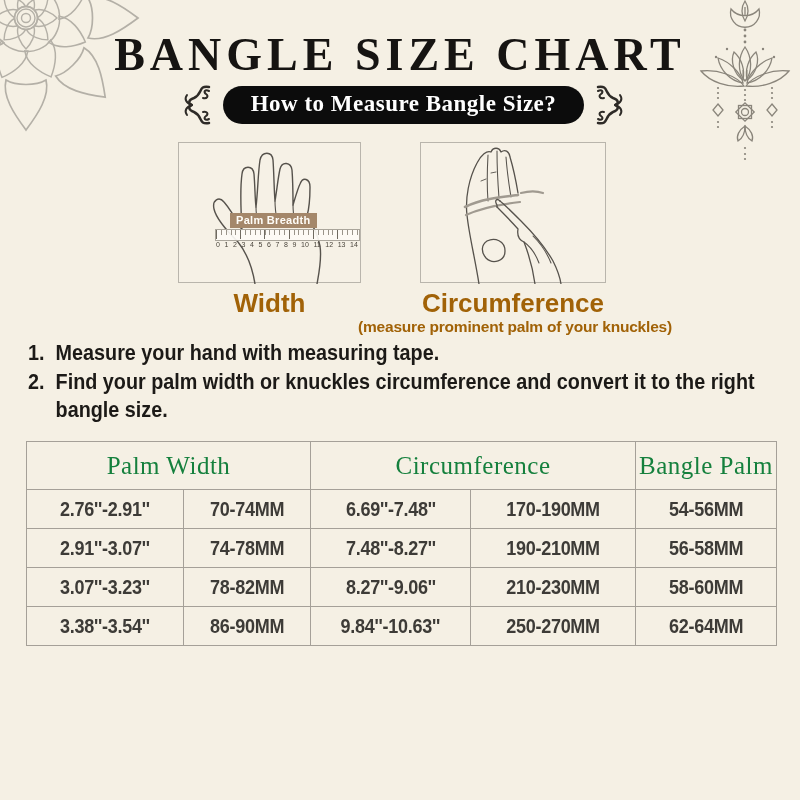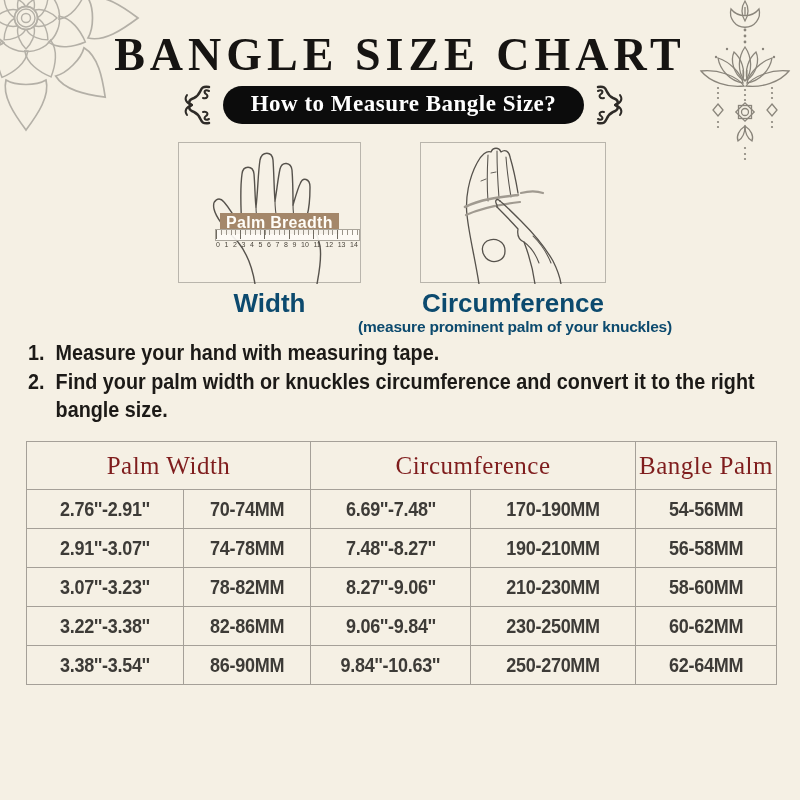--- a/index.html
+++ b/index.html
@@ -34,42 +34,42 @@
   .figbox{
     position:absolute;top:142px;height:141px;
     border:1px solid #b9b5ac;background:#f6f1e6;box-sizing:border-box;
   }
   .figbox.width-box{left:178px;width:183px;}
   .figbox.circ-box{left:420px;width:186px;}
   .figbox svg{position:absolute;left:0;top:0;}
   
   .ruler{position:absolute;left:36px;right:0;top:86px;height:22px;}
   .ruler-label{
-    position:absolute;left:5px;top:-16px;
+    position:absolute;left:15px;top:-16px;
     background:#a4876a;color:#fffdf8;
-    font-size:16px;font-weight:bold;letter-spacing:.3px;
+    font-size:11px;font-weight:bold;letter-spacing:.3px;
     padding:1px 6px 2px;white-space:nowrap;
   }
   .ruler-ticks{
     position:absolute;left:0;right:0;top:0;height:10px;
     background-color:rgba(253,251,246,.92);
     border:1px solid #aaa59b;
     background-image:
       repeating-linear-gradient(to right,#6f6a60 0 1px,transparent 1px 24.2px),
       repeating-linear-gradient(to right,#9a948a 0 1px,transparent 1px 4.85px);
     background-size:100% 9px,100% 5px;
     background-repeat:repeat-x;
   }
   .ruler-numbers{
     position:absolute;left:1px;right:2px;top:11px;
     display:flex;justify-content:space-between;
     font-size:7px;color:#4a453c;line-height:9px;
   }
   
-  .caption{position:absolute;text-align:center;font-weight:bold;color:#0c4a6e;}
+  .caption{position:absolute;text-align:center;font-weight:bold;color:#a16207;}
   .cap-width{top:288px;left:178px;width:183px;font-size:26px;}
   .cap-circ{top:288px;left:358px;width:310px;font-size:26px;}
   .cap-note{font-size:15.5px;margin-top:-1px;letter-spacing:-.2px;white-space:nowrap;}
   
   .instructions{
     position:absolute;top:339px;left:28px;width:792px;
     transform:scaleX(.92);transform-origin:left top;
     font-weight:bold;font-size:21.5px;line-height:28px;color:#1c1a17;
   }
   .instr{display:flex;margin-bottom:1px;}
@@ -79,21 +79,21 @@
   table.size-table{
     position:absolute;left:26px;top:441px;width:750px;
     border-collapse:collapse;table-layout:fixed;background:#f5f0e4;
   }
   .size-table th,.size-table td{
     border:1px solid #a5a098;text-align:center;vertical-align:middle;
     overflow:hidden;white-space:nowrap;
   }
   .size-table th{
     height:45px;font-family:"Liberation Serif",serif;
-    font-weight:normal;font-size:25px;color:#7f1d1d;letter-spacing:.5px;
+    font-weight:normal;font-size:25px;color:#15803d;letter-spacing:.5px;
   }
   .size-table td{height:36px;font-size:20px;color:#3d3b37;}
   .cond{display:inline-block;transform:scaleX(.9);font-weight:bold;letter-spacing:-.3px;}
 </style>
 </head>
 <body>
 
 <svg class="mandala" width="160" height="150" viewBox="0 0 160 150" fill="none">
   <defs>
     <path id="pSmall" d="M -8,9 C -10,17 -5,26 0,31 C 5,26 10,17 8,9 C 4,12 -4,12 -8,9 Z"></path>
@@ -306,27 +306,20 @@
         <td><span class="cond">56-58MM</span></td>
       </tr>
       <tr>
         <td><span class="cond">3.07''-3.23''</span></td>
         <td><span class="cond">78-82MM</span></td>
         <td><span class="cond">8.27''-9.06''</span></td>
         <td><span class="cond">210-230MM</span></td>
         <td><span class="cond">58-60MM</span></td>
       </tr>
       <tr>
-        <td><span class="cond">3.22''-3.38''</span></td>
-        <td><span class="cond">82-86MM</span></td>
-        <td><span class="cond">9.06''-9.84''</span></td>
-        <td><span class="cond">230-250MM</span></td>
-        <td><span class="cond">60-62MM</span></td>
-      </tr>
-      <tr>
         <td><span class="cond">3.38''-3.54''</span></td>
         <td><span class="cond">86-90MM</span></td>
         <td><span class="cond">9.84''-10.63''</span></td>
         <td><span class="cond">250-270MM</span></td>
         <td><span class="cond">62-64MM</span></td>
       </tr>
     </tbody>
 </table>
 
 </body></html>

